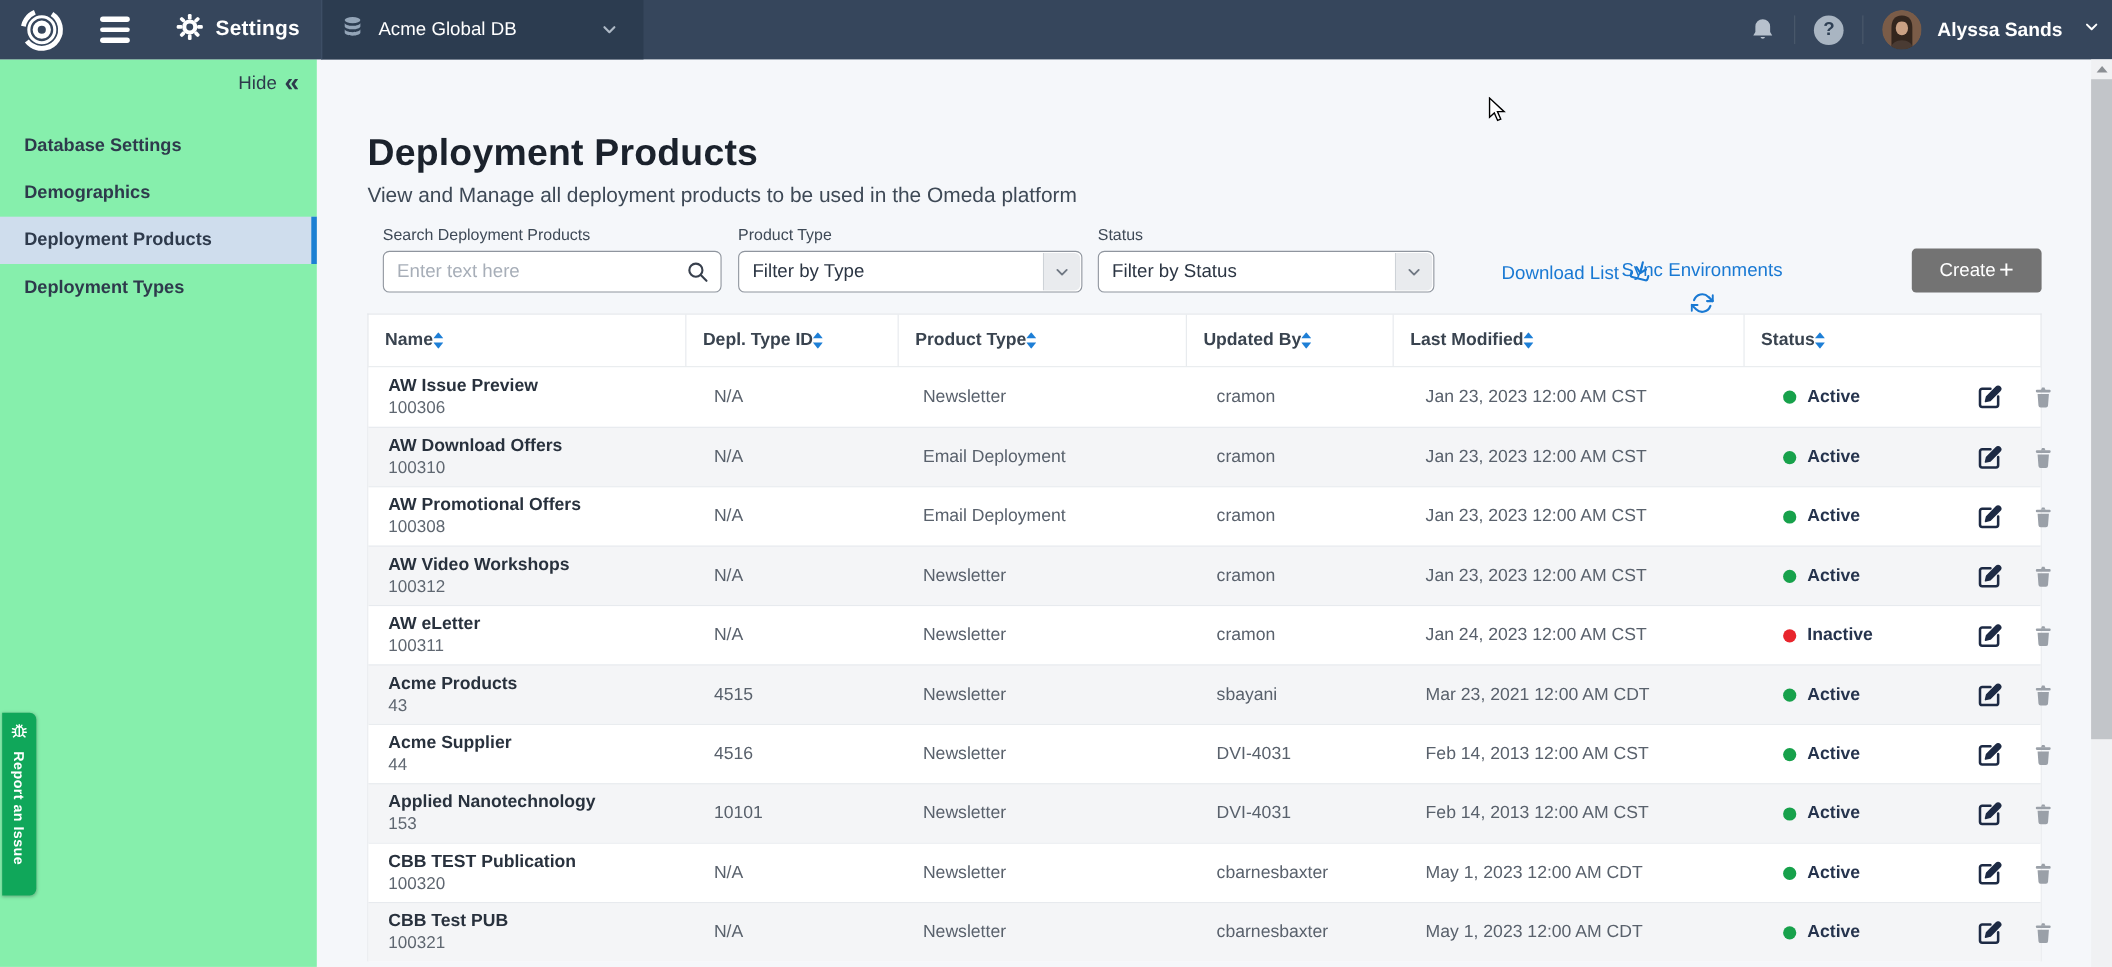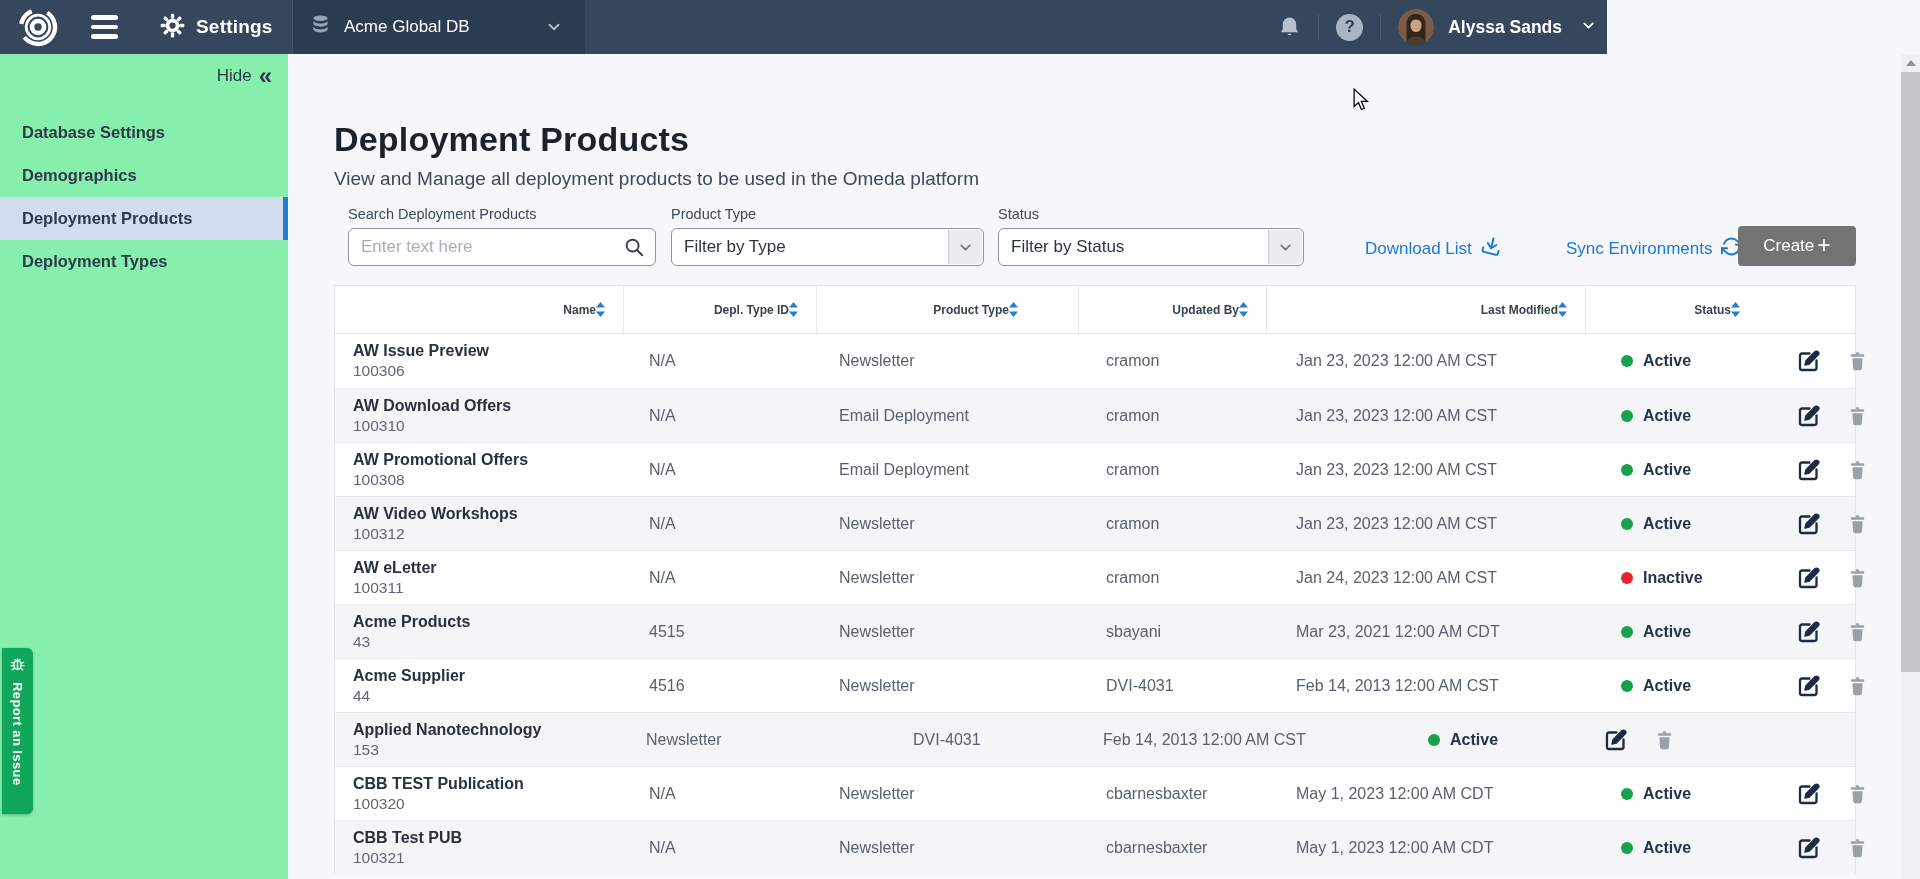--- a/index.html
+++ b/index.html
@@ -2,21 +2,21 @@
 <html><head>
 <meta charset="utf-8">
 <style>
   * { box-sizing: border-box; margin: 0; padding: 0; }
   html,body { width:1920px; height:879px; overflow:hidden; }
   body {
     font-family: "Liberation Sans", sans-serif;
     background:#f5f7fa; position:relative; color:#2e3a4c;
   }
   
-  .navbar { position:absolute; top:0; left:0; width:1607px; height:54px; background:#36465c; z-index:40; }
+  .navbar { position:absolute; top:0; left:0; width:1920px; height:54px; background:#36465c; z-index:40; }
   .nav-left { position:absolute; left:0; top:0; height:54px; display:flex; align-items:center; }
   .logo-btn { width:76px; display:flex; justify-content:center; align-items:center; height:54px; cursor:pointer; }
   .burger { width:56px; height:54px; display:flex; flex-direction:column; justify-content:center; align-items:center; gap:5px; cursor:pointer; }
   .burger span { display:block; width:27px; height:4.5px; border-radius:2.5px; background:#fff; }
   .settings-item { display:flex; align-items:center; gap:11px; padding:0 26px 0 28px; height:54px; cursor:pointer; }
   .settings-label { color:#fff; font-size:19px; font-weight:700; letter-spacing:.2px; }
   .db-select { position:absolute; left:292px; top:0; width:293px; height:54px; background:#2c3c50; border-left:1px solid #42536a;
     display:flex; align-items:center; cursor:pointer; }
   .db-select .db-icon { margin:0 14px 0 18px; }
   .db-name { color:#fff; font-size:17px; }
@@ -63,31 +63,31 @@
     font-family:"Liberation Sans",sans-serif; font-size:17px; color:#2b3543; padding:0 40px 0 12px; outline:none; }
   .search-box input::placeholder { color:#a7aeb8; }
   .search-icon { position:absolute; right:11px; top:8px; cursor:pointer; }
   .select { position:relative; height:38px; background:#fff; border:1px solid #8f959e; border-radius:6px;
     display:flex; align-items:center; padding-left:12px; font-size:17px; color:#2b3543; cursor:pointer; }
   .select .sel-chev { position:absolute; right:1px; top:1px; bottom:1px; width:34px; background:#e9ebee;
     border-left:1px solid #c6cbd1; border-radius:0 5px 5px 0; display:flex; align-items:center; justify-content:center; }
   .toolbar-link { position:absolute; top:30px; display:flex; align-items:center; gap:9px; color:#1979d3; font-size:17px;
     font-weight:500; cursor:pointer; }
   .link-download { left:1031px; }
-  .link-sync { left:1232px; }
+  .link-sync { left:1140px;flex-direction:column; }
   .btn-create { position:absolute; left:1404px; top:20px; width:118px; height:40px; background:#737373; border:none;
     border-radius:4px; color:#fff; font-family:"Liberation Sans",sans-serif; font-size:17px; font-weight:500;
     display:flex; align-items:center; justify-content:center; gap:3px; cursor:pointer; }
   .btn-create .plus { font-size:23px; font-weight:400; line-height:20px; margin-top:-2px; }
 
   
   .table { margin-top:17px; background:#fff; border:1px solid #e2e5e9; border-bottom:none; width:1522px; }
   .thead { display:flex; height:48px; border-bottom:1px solid #e2e5e9; }
-  .th { display:flex; align-items:center; justify-content:flex-end; padding:0 18px 0 15px;
-    font-size:12px; font-weight:700; color:#39434f; }
+  .th { display:flex; align-items:center; justify-content:flex-start; padding:0 18px 0 15px;
+    font-size:16px; font-weight:700; color:#39434f; }
   .th + .th { border-left:1px solid #e6e9ed; }
   .th.c5 { padding-right:27px; }
   .sort { display:flex; cursor:pointer; }
   .c0{width:288px;flex:0 0 auto;} .c1{width:193px;flex:0 0 auto;} .c2{width:220px;flex:0 0 auto;}
   .c3{width:188px;flex:0 0 auto;margin-left:42px;} .c4{width:319px;flex:0 0 auto;} .c5{width:182px;flex:0 0 auto;}
   .c6{width:132px;flex:0 0 auto;border-left:none !important;}
   .trow { display:flex; height:54px; background:#fff; }
   .trow + .trow { border-top:1px solid #e7eaee; }
   .trow.alt { background:#f4f5f7; }
   .td { display:flex; align-items:center; font-size:16px; color:#59616c; }
@@ -559,20 +559,21 @@
           <path d="M5.5 9.4h13l-1 13.2a2.4 2.4 0 0 1-2.4 2.2H8.9a2.4 2.4 0 0 1-2.4-2.2z"></path>
         </svg>
       </span>
     </div>
   </div>
           <div class="trow alt">
     <div class="td c0">
       <span class="row-name">Applied Nanotechnology</span>
       <span class="row-id">153</span>
     </div>
+    <div class="td c1">10101</div>
     <div class="td c2">Newsletter</div>
     <div class="td c3">DVI-4031</div>
     <div class="td c4">Feb 14, 2013 12:00 AM CST</div>
     <div class="td c5">
       <span class="dot" style="background: rgb(23, 161, 75);"></span>
       <span class="status-label">Active</span>
     </div>
     <div class="td c6">
       <span class="act-btn">
         <svg width="24" height="24" viewBox="0 0 24 24" fill="none" stroke="#1d2a44" stroke-width="2.3" stroke-linecap="round" stroke-linejoin="round">

